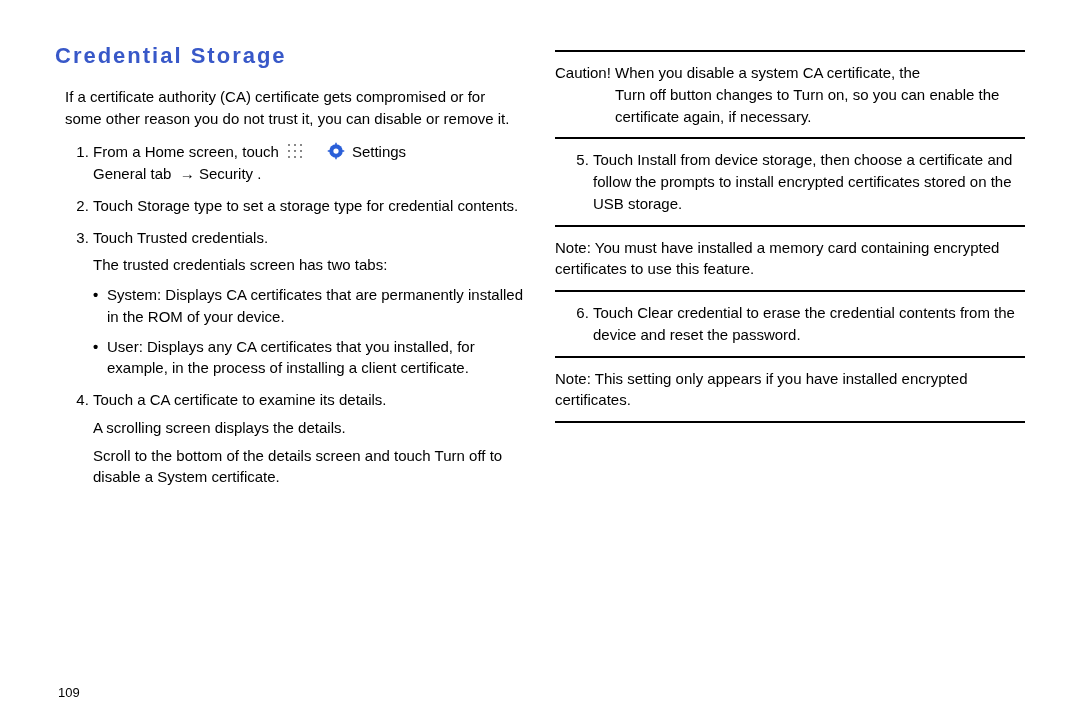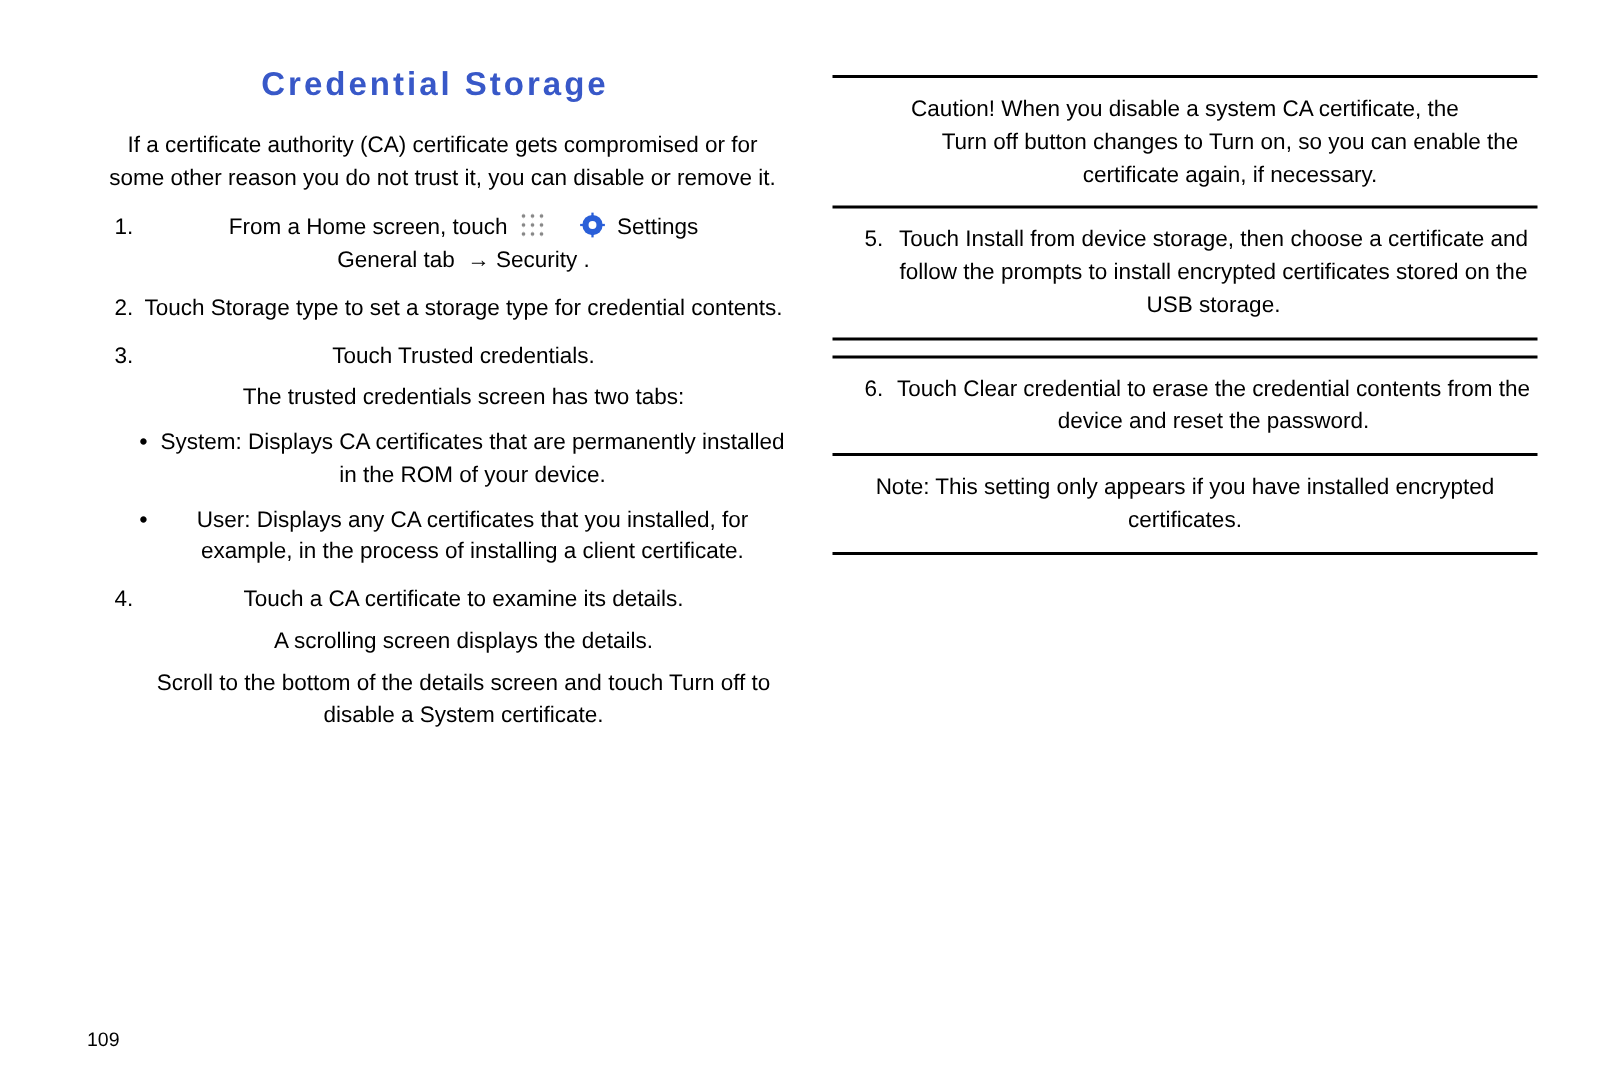--- a/index.html
+++ b/index.html
@@ -12,21 +12,20 @@
     height: 720px;
     box-sizing: border-box;
   }
   .page {
     padding: 40px 55px 20px 55px;
     display: flex;
     gap: 30px;
     position: relative;
     height: 100%;
     box-sizing: border-box;
-    text-align: center;
   }
   .col {
     flex: 1;
     font-size: 15px;
     line-height: 1.45;
   }
   h2.title {
     color: #3858c8;
     font-size: 22px;
     letter-spacing: 2px;
@@ -174,20 +173,23 @@
     <hr class="rule">
 
 
     <ol class="steps" start="5">
       <li>
         <span>Touch </span><span>Install from device storage</span><span>, then choose a certificate and follow the prompts to install encrypted certificates stored on the USB storage.</span>
       </li>
     </ol>
 
     <hr class="rule">
+    <div class="note">
+      <span>Note:</span><span> You must have installed a memory card containing encrypted certificates to use this feature.</span>
+    </div>
     <hr class="rule">
 
     <ol class="steps" start="6">
       <li>
         <span>Touch </span><span>Clear credential</span><span> to erase the credential contents from the device and reset the password.</span>
       </li>
     </ol>
 
     <hr class="rule">
     <div class="note">

